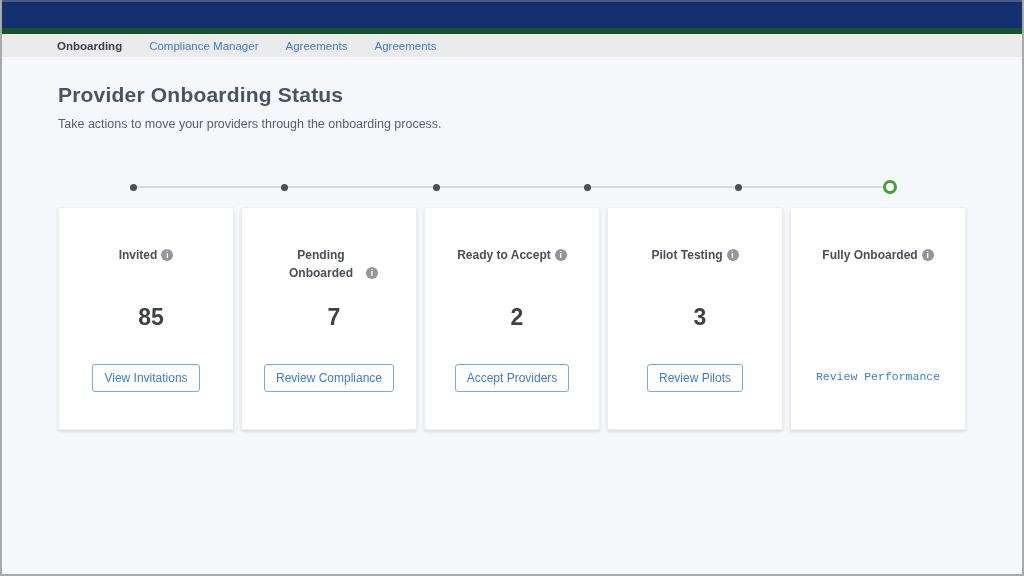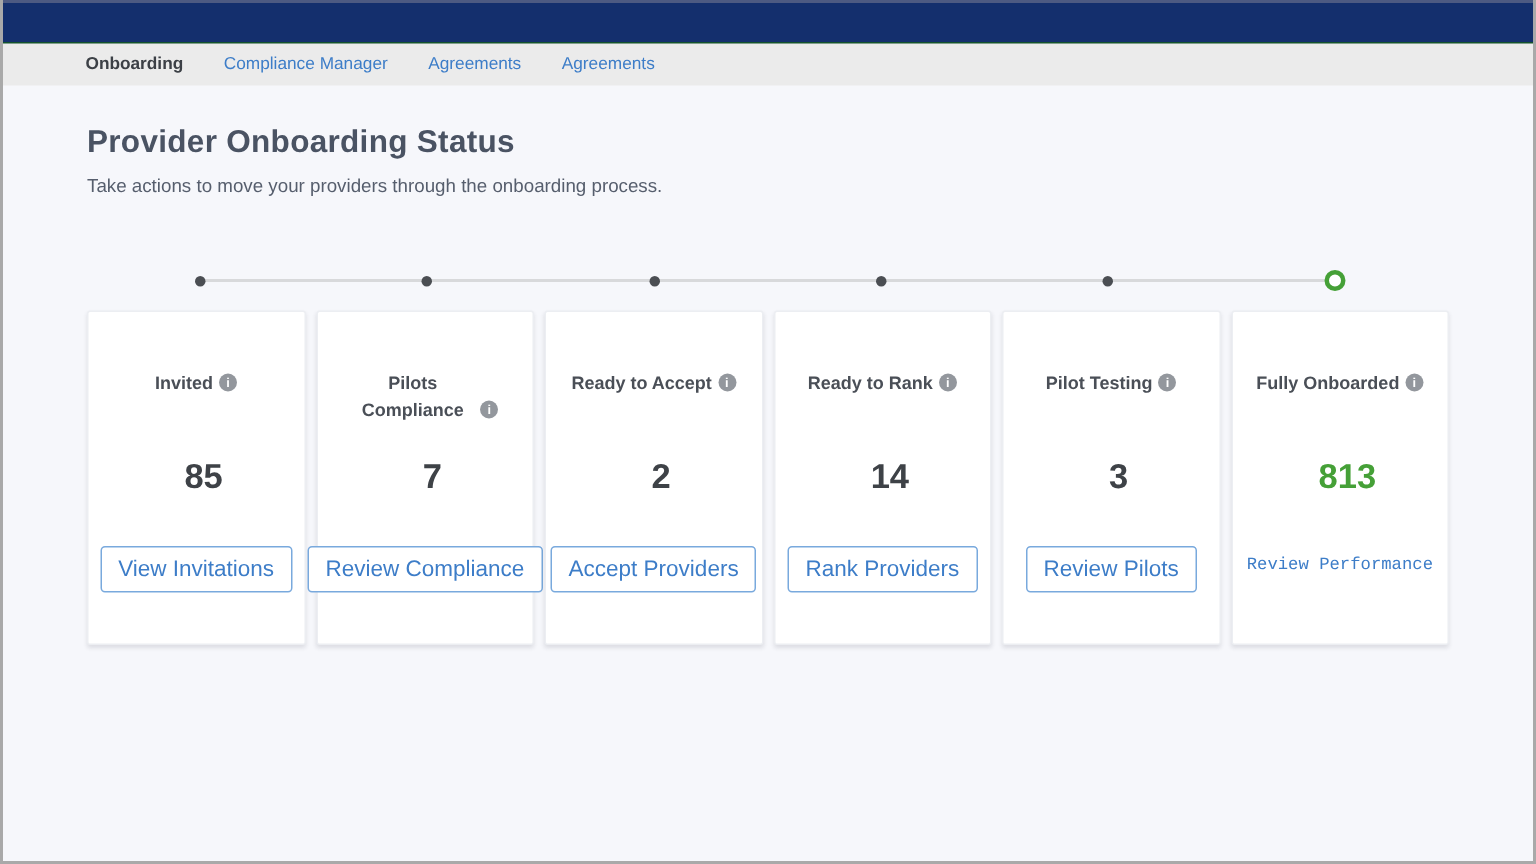--- a/index.html
+++ b/index.html
@@ -18,21 +18,21 @@
   .topbar {
     height: 28px;
     background: var(--navy, #142f6d);
     border-top: 2px solid #4d5a82;
   }
 
   
   .navbar {
     height: 29px;
     background: var(--navbar-bg, #ebebeb);
-    border-top: 1px solid #14532d;
+    border-top: 6px solid #14532d;
     display: flex;
     align-items: center;
     padding-left: 55px;
     gap: 27px;
   }
   .tab {
     font-size: 11.5px;
     color: var(--accent-blue, #3d7dc8);
     cursor: pointer;
     white-space: nowrap;
@@ -143,21 +143,21 @@
   }
   .card-count.green { color: var(--success-green, #45a037); }
   .card-action {
     position: absolute;
     top: 156px; left: 0; right: 0;
     display: flex;
     justify-content: center;
   }
   .action-button {
     font-family: "Liberation Sans", sans-serif;
-    font-size: 15px;
+    font-size: 12px;
     color: var(--accent-blue, #3d7dc8);
     background: #fff;
     border: 1px solid #79a9dd;
     border-radius: 3px;
     padding: 6px 11px;
     cursor: pointer;
     white-space: nowrap;
   }
   .action-link {
     font-size: 11.5px;
@@ -214,54 +214,46 @@
 
       <section class="card">
         <div class="card-label"><span class="label-text">Invited</span><span class="info">i</span></div>
         <div class="card-count">85</div>
         <div class="card-action">
           <button class="action-button">View Invitations</button>
         </div>
       </section>
 
       <section class="card narrow-label">
-        <div class="card-label"><span class="label-text">Pilots Compliance</span><span class="info">i</span></div>
+        <div class="card-label"><span class="label-text">Pending Onboarded</span><span class="info">i</span></div>
         <div class="card-count">7</div>
         <div class="card-action">
           <button class="action-button">Review Compliance</button>
         </div>
       </section>
 
       <section class="card">
         <div class="card-label"><span class="label-text">Ready to Accept</span><span class="info">i</span></div>
         <div class="card-count">2</div>
         <div class="card-action">
           <button class="action-button">Accept Providers</button>
         </div>
       </section>
 
-      <section class="card">
-        <div class="card-label"><span class="label-text">Ready to Rank</span><span class="info">i</span></div>
-        <div class="card-count">14</div>
-        <div class="card-action">
-          <button class="action-button">Rank Providers</button>
-        </div>
-      </section>
 
       <section class="card">
         <div class="card-label"><span class="label-text">Pilot Testing</span><span class="info">i</span></div>
         <div class="card-count">3</div>
         <div class="card-action">
           <button class="action-button">Review Pilots</button>
         </div>
       </section>
 
       <section class="card">
         <div class="card-label"><span class="label-text">Fully Onboarded</span><span class="info">i</span></div>
-        <div class="card-count green">813</div>
         <div class="card-action">
           <a class="action-link">Review Performance</a>
         </div>
       </section>
 
     </div>
   </main>
 </div>
 
 </body></html>

